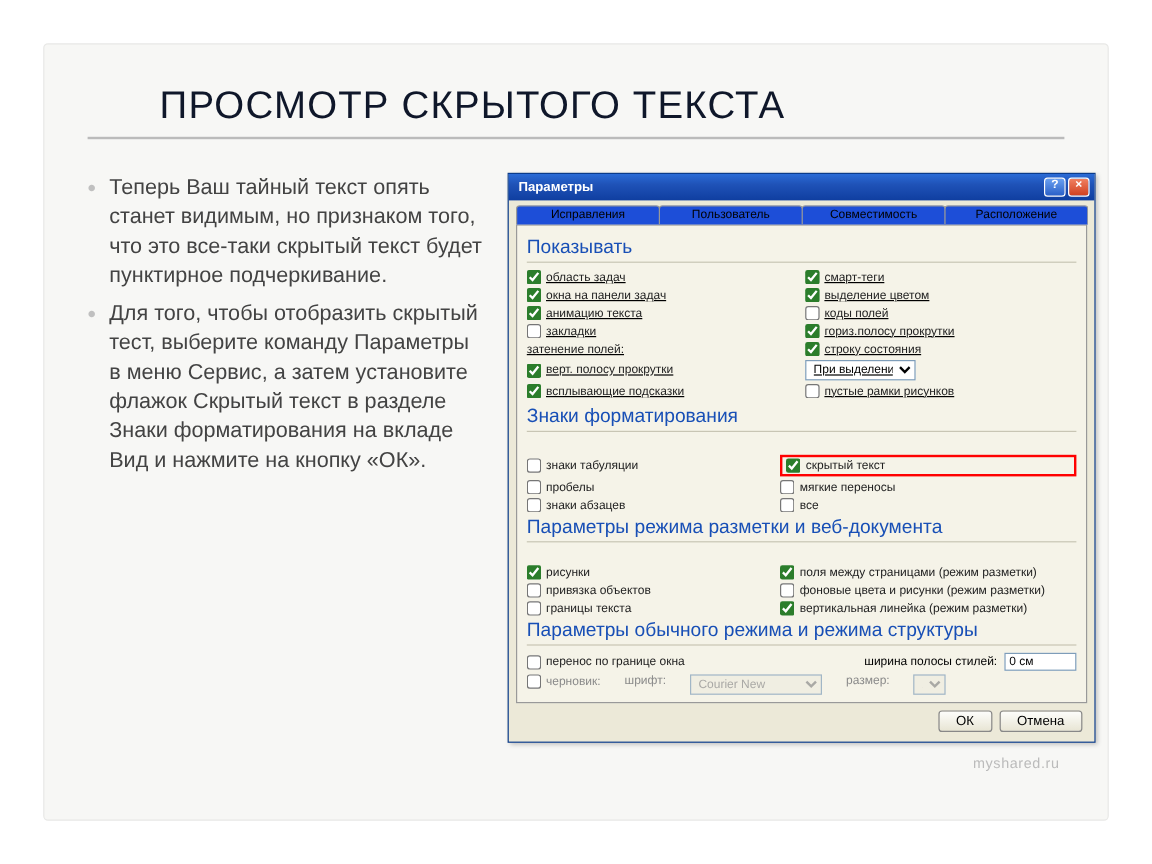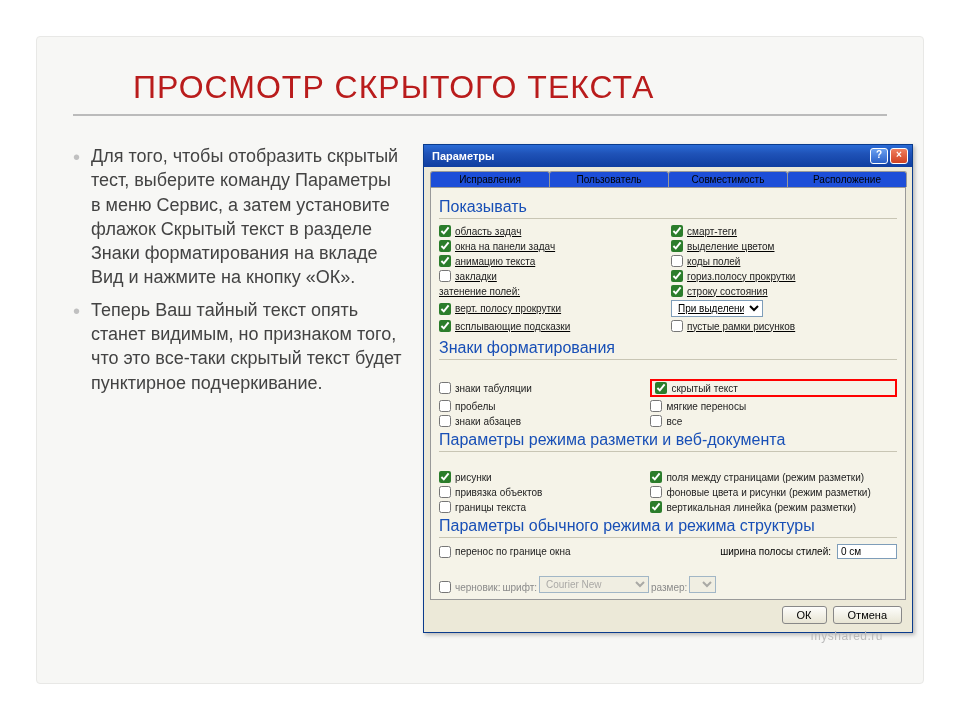--- a/index.html
+++ b/index.html
@@ -11,21 +11,21 @@
     border: 1px solid #e8e8e6;
     border-radius: 4px;
     padding: 0 36px;
     position: relative;
   }
   .title-wrap { padding: 32px 0 8px 60px; border-bottom: 2px solid #bbb; }
   .slide-title {
     font-size: 32px;
     font-weight: 400;
     letter-spacing: 1px;
-    color: #b91c1c;
+    color: #0f172a;
     text-transform: uppercase;
   }
   .body-row { display: flex; gap: 20px; padding-top: 28px; }
   .col-left { flex: 0 0 330px; }
   .bullets { list-style: none; }
   .bullets li { position: relative; padding-left: 18px; font-size: 18px; line-height: 1.35; color: #434343; margin-bottom: 8px; }
   .bullets li::before { content: "•"; position: absolute; left: 0; top: 0; color: #c0c0c0; font-size: 20px; }
   .col-right { flex: 1; display: flex; justify-content: center; align-items: flex-start; }
   .watermark { position: absolute; right: 40px; bottom: 40px; font-size: 12px; color: #bbb; letter-spacing: .5px; }
 
@@ -82,36 +82,36 @@
   .highlight-box {
     border: 2px solid #ff0000;
     padding: 1px 3px;
   }
   .footer-btns { display:flex; justify-content:flex-end; gap:6px; padding:6px 4px 0; }
   .btn {
     border: 1px solid #888;
     background: linear-gradient(#fdfdfb,#e8e5d4);
     padding: 2px 14px; font-size: 11px; border-radius: 3px;
   }
-  .draft-row { display:flex; align-items:flex-end; gap:2px; margin-top:17px;}
+  .draft-row { display:flex; align-items:flex-start; gap:20px; margin-top:3px;}
   .row-flex { display:flex; align-items:center; gap:6px; }
   .draft-row .disabled-input { background:#efece0; color:#8a8a8a; }
 </style>
 </head>
 <body>
 
 <div class="slide">
   <div class="title-wrap">
     <h1 class="slide-title">ПРОСМОТР СКРЫТОГО ТЕКСТА</h1>
   </div>
   <div class="body-row">
     <div class="col-left">
       <ul class="bullets">
+        <li>Теперь Ваш тайный текст опять станет видимым, но признаком того, что это все-таки скрытый текст будет пунктирное подчеркивание.</li>
         <li>Для того, чтобы отобразить скрытый тест, выберите команду Параметры в меню Сервис, а затем установите флажок Скрытый текст в разделе Знаки форматирования на вкладе Вид и нажмите на кнопку «ОК».</li>
-        <li>Теперь Ваш тайный текст опять станет видимым, но признаком того, что это все-таки скрытый текст будет пунктирное подчеркивание.</li>
       </ul>
     </div>
     <div class="col-right">
 
       <div class="dialog">
         <div class="titlebar">
           <span>Параметры</span>
           <div class="titlebar-buttons">
             <div class="tb-btn">?</div>
             <div class="tb-btn close">×</div>

